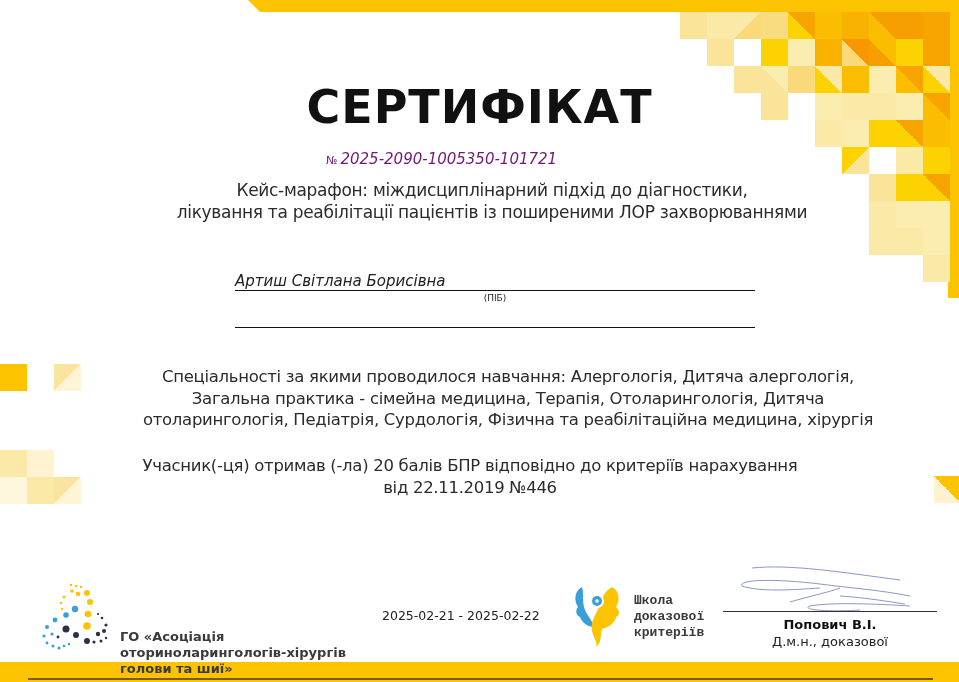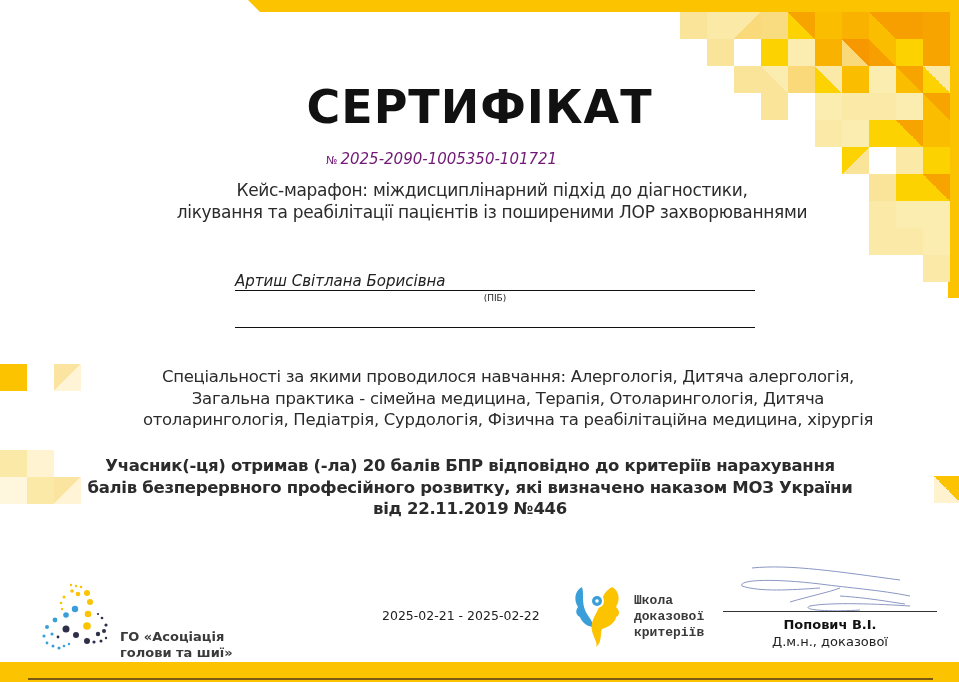--- a/index.html
+++ b/index.html
@@ -14,21 +14,21 @@
   .bottom-line { position:absolute; left:28px; top:678px; width:905px; height:2px; background:#7a5a10; }
   .title { position:absolute; left:0; width:959px; top:80px; text-align:center; font-family:"DejaVu Sans", sans-serif;
            font-weight:bold; font-size:46px; letter-spacing:1px; color:#111; }
   .number { position:absolute; left:326px; top:150px; font-size:15px; font-style:italic; color:#701a75; font-family:"DejaVu Sans", sans-serif; }
   .number .no { font-style:normal; font-size:11px; margin-right:3px; }
   .course { position:absolute; left:0; width:984px; top:179px; text-align:center; font-size:17px; line-height:22px; color:#2b2b2b; font-family:"DejaVu Sans", sans-serif; letter-spacing:-0.3px; }
   .name { position:absolute; left:235px; width:520px; top:272px; text-align:left; font-style:italic; font-size:15px; font-family:"DejaVu Sans", sans-serif; }
   .line { position:absolute; left:235px; width:520px; height:1px; background:#111; }
   .pib { position:absolute; left:235px; width:520px; top:293px; text-align:center; font-size:9px; font-family:"DejaVu Sans", sans-serif; }
   .specs { position:absolute; left:0; width:1016px; top:366px; text-align:center; font-size:16.5px; line-height:21.5px; color:#2b2b2b; font-family:"DejaVu Sans", sans-serif; letter-spacing:-0.3px; }
-  .points { position:absolute; left:0; width:940px; top:455px; text-align:center; font-size:16.5px; line-height:21.5px; color:#2b2b2b; font-family:"DejaVu Sans", sans-serif; letter-spacing:-0.3px;font-weight:bold; }
+  .points { position:absolute; left:0; width:940px; top:455px; text-align:center; font-size:16.5px; line-height:21.5px; color:#2b2b2b; font-family:"DejaVu Sans", sans-serif; letter-spacing:-0.3px; }
   .org-name { position:absolute; left:120px; top:593px; font-weight:bold; font-size:13px; line-height:16px; color:#3a3a3a; font-family:"DejaVu Sans", sans-serif;margin-top:36px; }
   .dates { position:absolute; left:382px; top:608px; font-size:12.5px; color:#222; font-family:"DejaVu Sans", sans-serif; }
   .school-name { position:absolute; left:634px; top:593px; font-weight:bold; font-size:13px; line-height:16px; color:#3a3a3a; font-family:Liberation Mono, monospace; }
   .sig-line { position:absolute; left:723px; top:611px; width:214px; height:1px; background:#333; }
   .signer { position:absolute; left:723px; width:214px; top:617px; text-align:center; font-weight:bold; font-size:13px; font-family:"DejaVu Sans", sans-serif; color:#111; }
   .signer-title { position:absolute; left:723px; width:214px; top:634px; text-align:center; font-size:13px; font-family:"DejaVu Sans", sans-serif; color:#222; }
 </style>
 </head>
 <body>
 
@@ -129,21 +129,20 @@
 <div class="line" style="top:327px"></div>
 
 <div class="specs">
   <div>Спеціальності за якими проводилося навчання: Алергологія, Дитяча алергологія,</div>
   <div>Загальна практика - сімейна медицина, Терапія, Отоларингологія,  Дитяча</div>
   <div>отоларингологія, Педіатрія, Сурдологія, Фізична та реабілітаційна медицина, хірургія</div>
 </div>
 
 <div class="points">
   <div>Учасник(-ця) отримав (-ла) 20 балів БПР відповідно до критеріїв нарахування</div>
-  <div>балів безперервного професійного розвитку, які визначено наказом МОЗ України</div>
   <div>від 22.11.2019 №446</div>
 </div>
 
 <svg class="abs" style="left:38px;top:582px" width="80" height="70" viewBox="0 0 80 70">
   <g fill="#fcc300">
     <circle cx="33" cy="3" r="1.2"></circle>
       <circle cx="38" cy="4" r="1.2"></circle>
       <circle cx="43" cy="5" r="1.3"></circle>
     <circle cx="34" cy="9" r="1.8"></circle>
       <circle cx="40" cy="12" r="2.3"></circle>
@@ -178,20 +177,21 @@
     <circle cx="64" cy="36" r="1.3"></circle>
       <circle cx="60" cy="32" r="1.1"></circle>
       <circle cx="56" cy="60" r="1.6"></circle>
     <circle cx="63" cy="59" r="1.5"></circle>
       <circle cx="68" cy="56" r="1.2"></circle>
       <circle cx="20" cy="55" r="1.4"></circle>
   </g>
 </svg>
 <div class="org-name">
   <div>ГО «Асоціація</div>
+  <div>оториноларингологів-хірургів</div>
   <div>голови та шиї»</div>
 </div>
 
 <div class="dates">2025-02-21 - 2025-02-22</div>
 
 <svg class="abs" style="left:572px;top:585px" width="52" height="62" viewBox="0 0 52 62">
   <path d="M10 2 C2 6 2 16 6 22 C3 26 4 30 8 32 C10 38 16 42 22 42 C20 34 14 30 12 22 C10 14 12 8 10 2 Z" fill="#3a9fd8"></path>
   <path d="M40 2 C32 6 30 14 28 20 C24 30 18 36 20 46 C22 54 26 58 24 62 C30 58 28 50 30 44 C38 42 44 36 44 32 C48 30 48 26 44 22 C48 16 48 6 40 2 Z" fill="#fcc300"></path>
   <circle cx="25" cy="16" r="7" fill="#ffffff"></circle>
   <circle cx="25" cy="16" r="5" fill="#3a9fd8"></circle>

